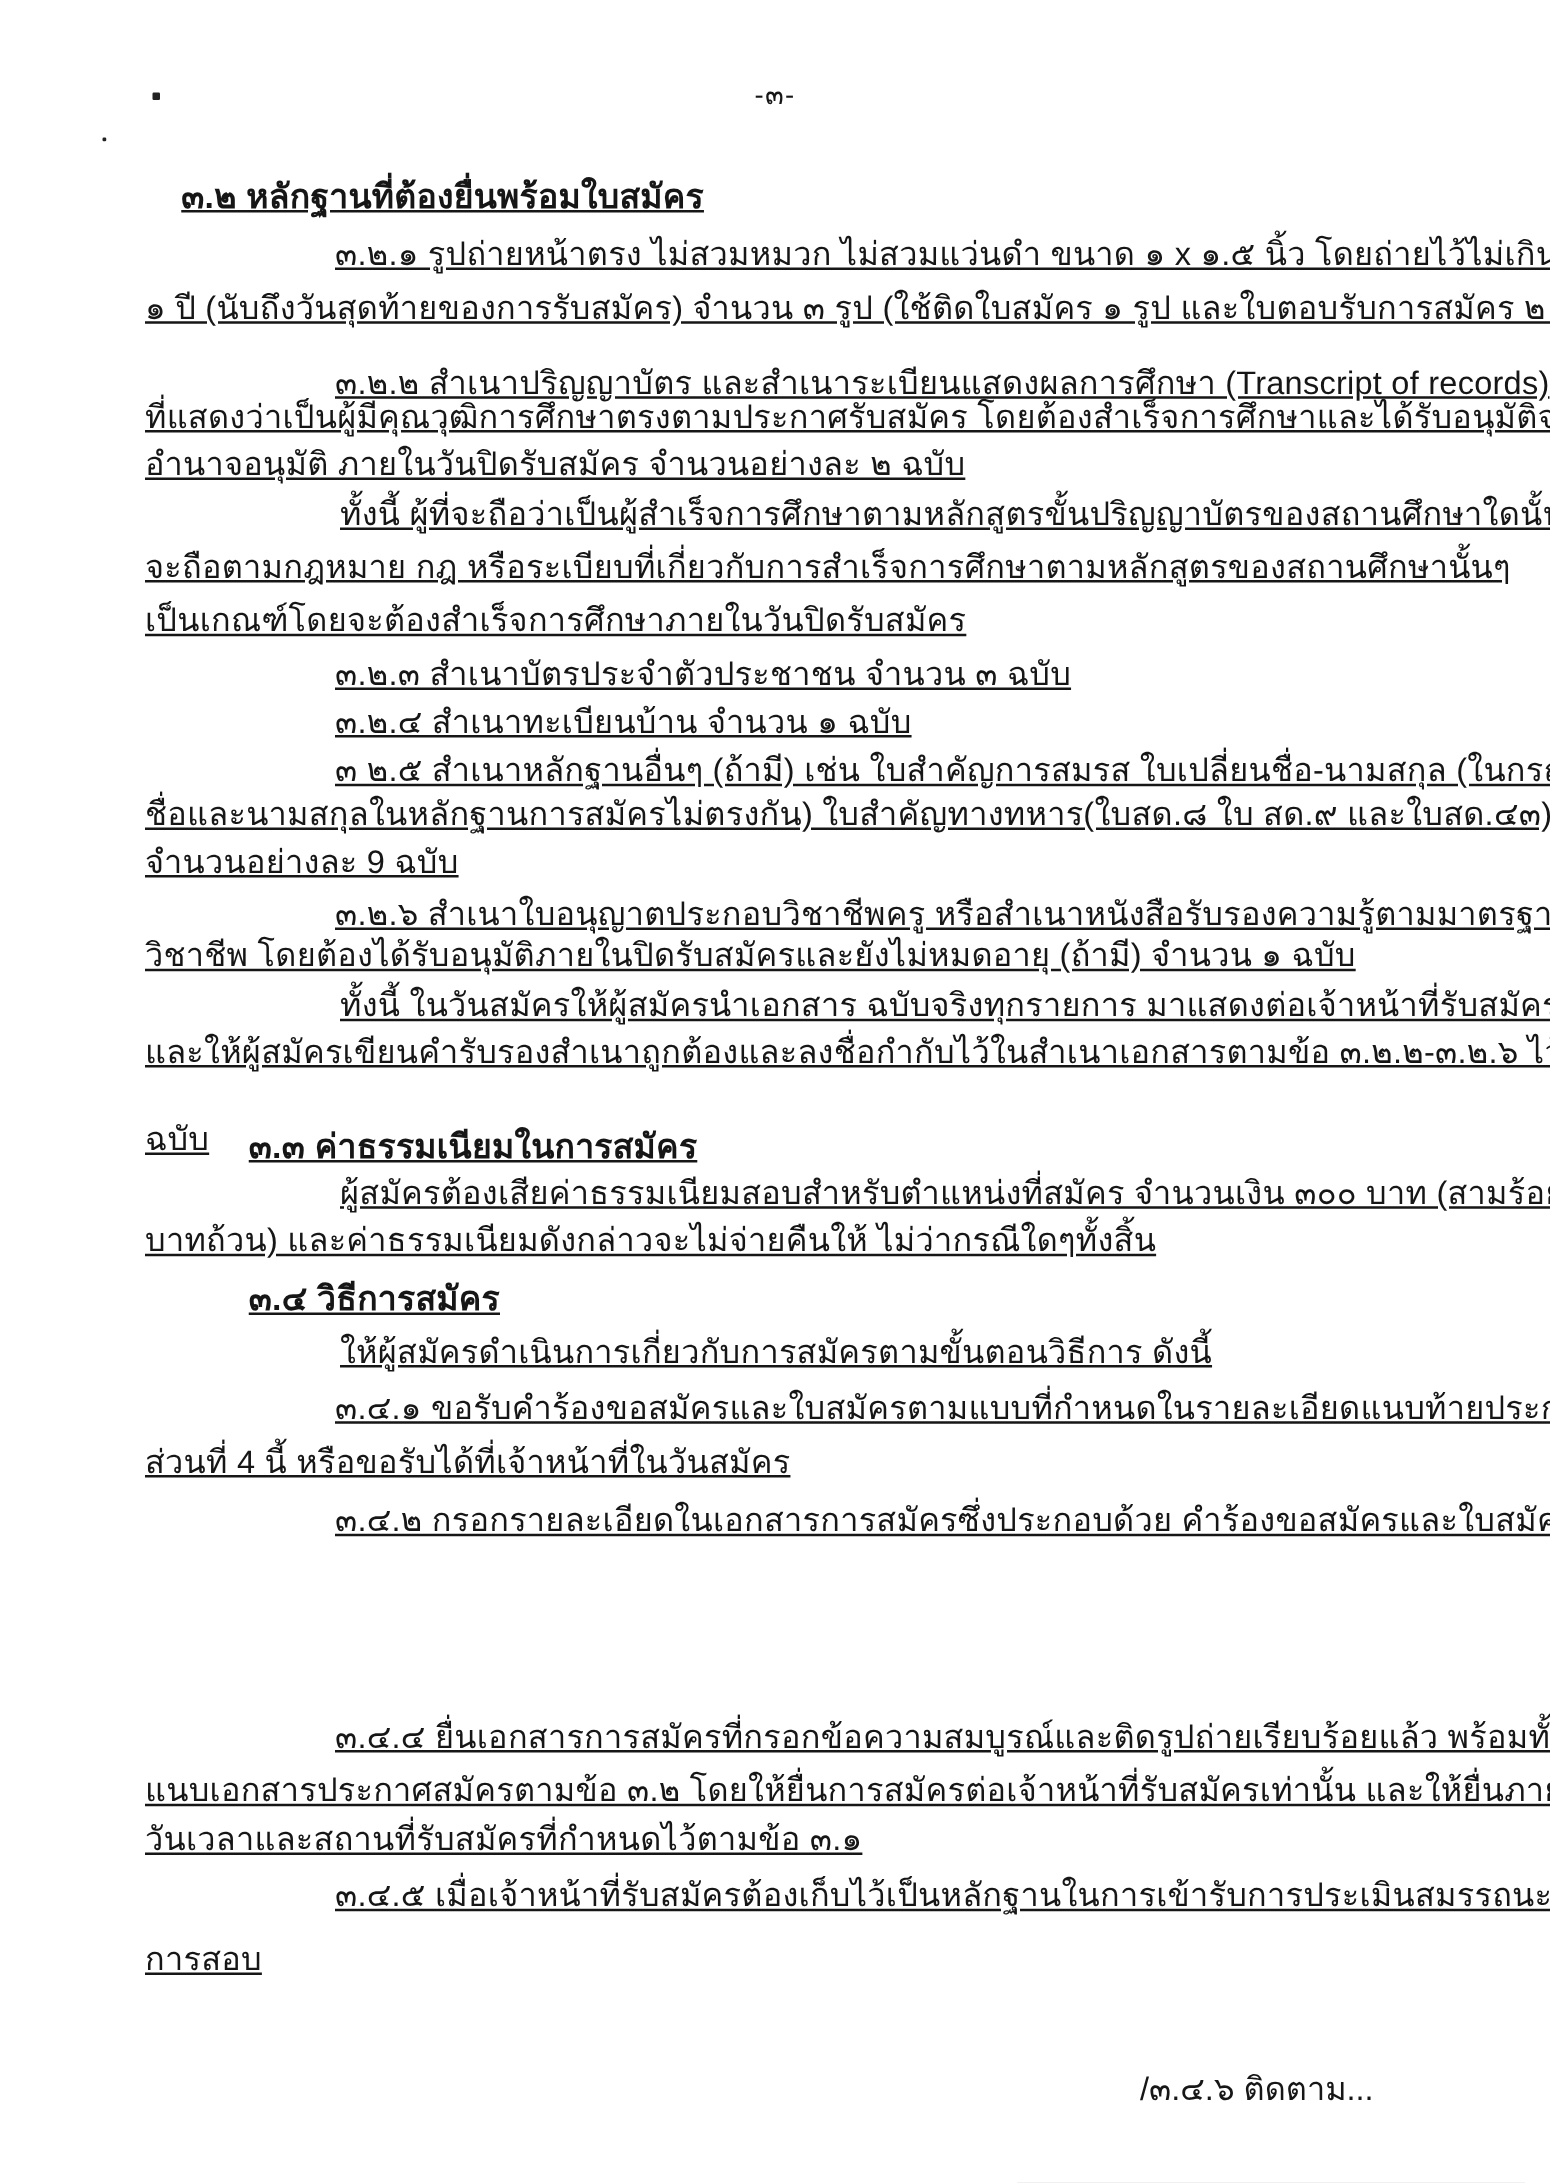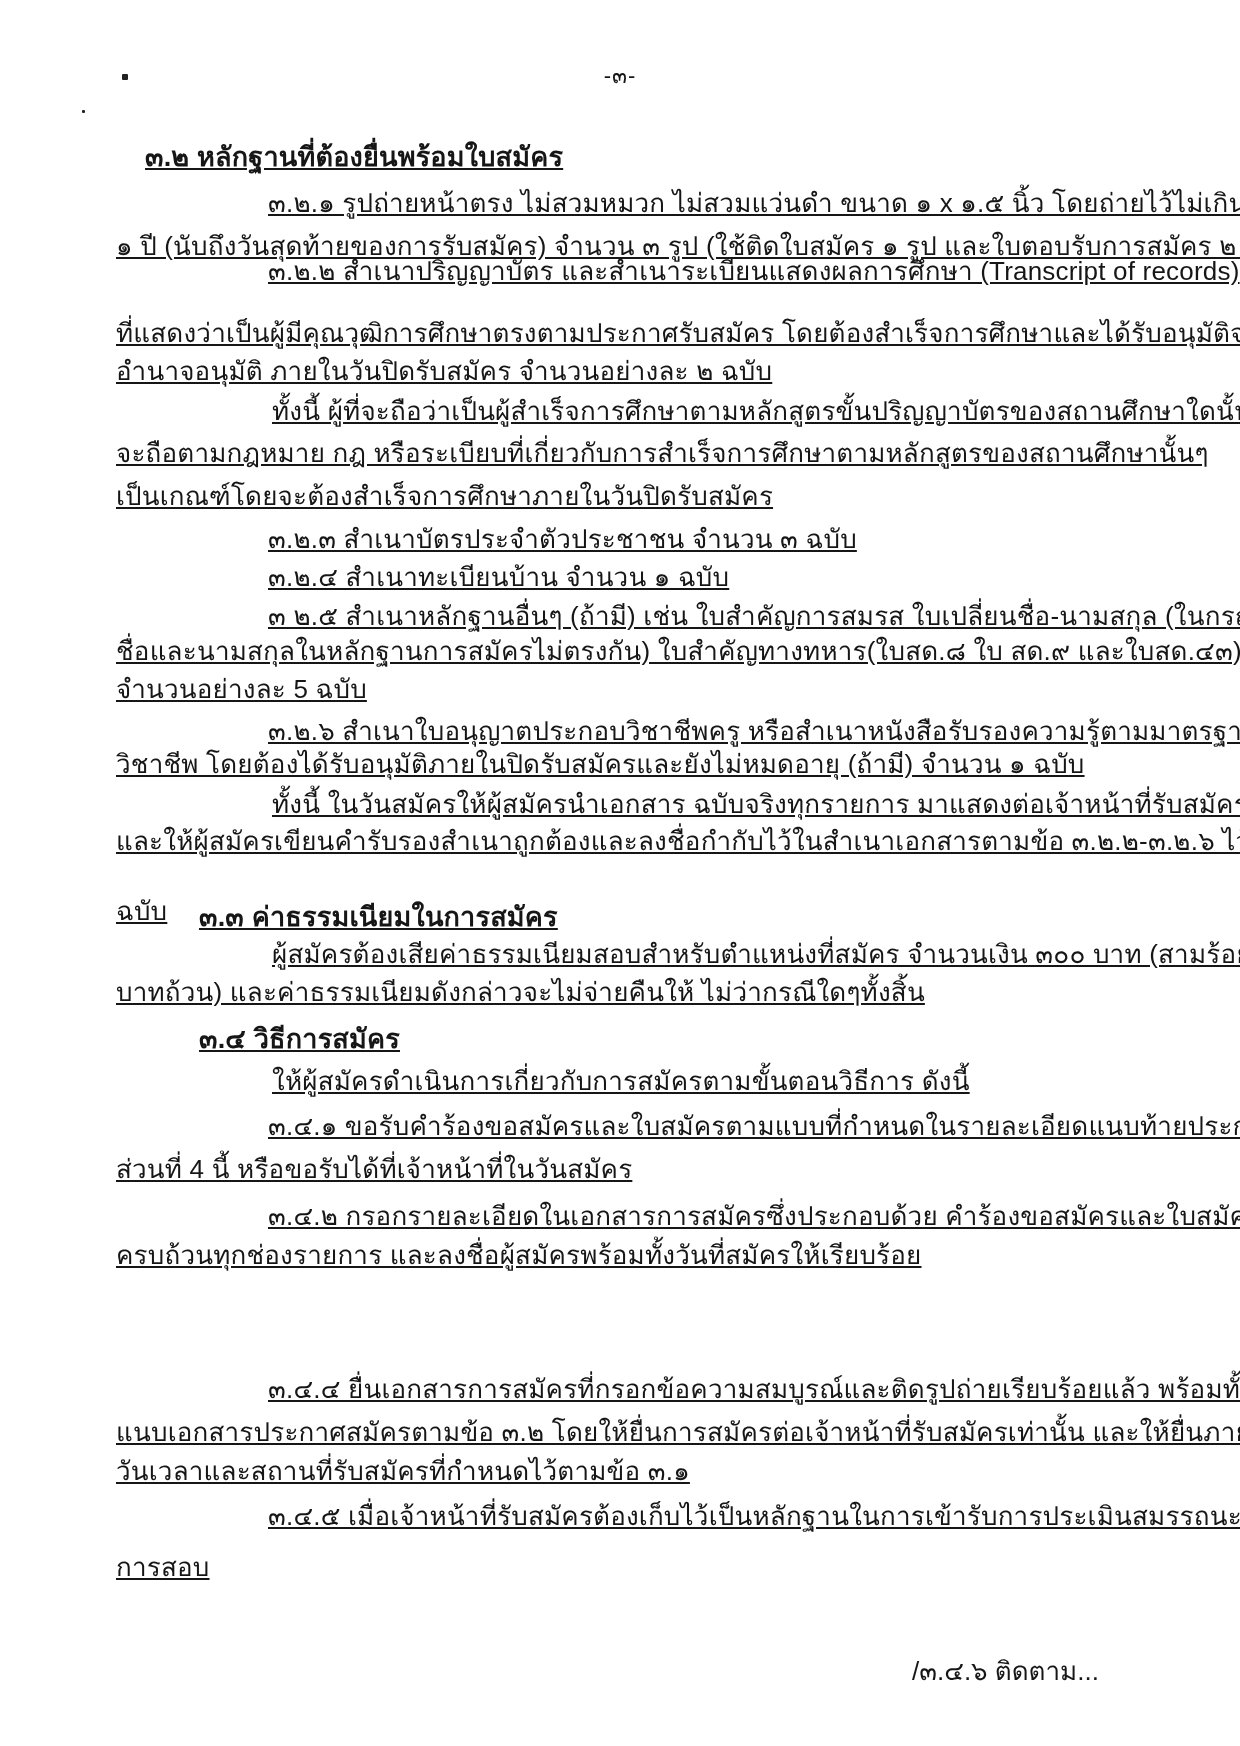--- a/index.html
+++ b/index.html
@@ -43,45 +43,44 @@
 <div class="page">
 
   <div class="pagenum">-๓-</div>
 
   <div class="speck speck-1"></div>
   <div class="speck speck-2"></div>
 
   <div class="ln h1" style="top:138px">๓.๒  หลักฐานที่ต้องยื่นพร้อมใบสมัคร</div>
   <div class="ln item" style="top:184px">๓.๒.๑  รูปถ่ายหน้าตรง ไม่สวมหมวก ไม่สวมแว่นดำ ขนาด ๑ x ๑.๕ นิ้ว โดยถ่ายไว้ไม่เกิน</div>
   <div class="ln body" style="top:227px">๑ ปี (นับถึงวันสุดท้ายของการรับสมัคร) จำนวน ๓ รูป (ใช้ติดใบสมัคร ๑ รูป และใบตอบรับการสมัคร ๒ รูป)</div>
-  <div class="ln item" style="top:252px">๓.๒.๒ สำเนาปริญญาบัตร และสำเนาระเบียนแสดงผลการศึกษา  (Transcript of records)</div>
+  <div class="ln item" style="top:287px">๓.๒.๒ สำเนาปริญญาบัตร และสำเนาระเบียนแสดงผลการศึกษา  (Transcript of records)</div>
   <div class="ln body" style="top:314px">ที่แสดงว่าเป็นผู้มีคุณวุฒิการศึกษาตรงตามประกาศรับสมัคร โดยต้องสำเร็จการศึกษาและได้รับอนุมัติจากผู้มี</div>
   <div class="ln body" style="top:352px">อำนาจอนุมัติ ภายในวันปิดรับสมัคร จำนวนอย่างละ ๒ ฉบับ</div>
   <div class="ln ind" style="top:392px">ทั้งนี้ ผู้ที่จะถือว่าเป็นผู้สำเร็จการศึกษาตามหลักสูตรขั้นปริญญาบัตรของสถานศึกษาใดนั้น</div>
   <div class="ln body" style="top:434px">จะถือตามกฎหมาย กฎ หรือระเบียบที่เกี่ยวกับการสำเร็จการศึกษาตามหลักสูตรของสถานศึกษานั้นๆ</div>
   <div class="ln body" style="top:477px">เป็นเกณฑ์โดยจะต้องสำเร็จการศึกษาภายในวันปิดรับสมัคร</div>
   <div class="ln item" style="top:520px">๓.๒.๓ สำเนาบัตรประจำตัวประชาชน จำนวน ๓ ฉบับ</div>
   <div class="ln item" style="top:558px">๓.๒.๔ สำเนาทะเบียนบ้าน จำนวน ๑ ฉบับ</div>
   <div class="ln item" style="top:597px">๓ ๒.๕ สำเนาหลักฐานอื่นๆ (ถ้ามี) เช่น ใบสำคัญการสมรส ใบเปลี่ยนชื่อ-นามสกุล (ในกรณีที่</div>
   <div class="ln body" style="top:632px">ชื่อและนามสกุลในหลักฐานการสมัครไม่ตรงกัน) ใบสำคัญทางทหาร(ใบสด.๘ ใบ สด.๙ และใบสด.๔๓)</div>
-  <div class="ln body" style="top:670px">จำนวนอย่างละ 5 ฉบับ</div>
+  <div class="ln body" style="top:670px">จำนวนอย่างละ 9 ฉบับ</div>
   <div class="ln item" style="top:712px">๓.๒.๖ สำเนาใบอนุญาตประกอบวิชาชีพครู หรือสำเนาหนังสือรับรองความรู้ตามมาตรฐาน</div>
   <div class="ln body" style="top:745px">วิชาชีพ โดยต้องได้รับอนุมัติภายในปิดรับสมัครและยังไม่หมดอายุ (ถ้ามี) จำนวน ๑ ฉบับ</div>
   <div class="ln ind" style="top:785px">ทั้งนี้ ในวันสมัครให้ผู้สมัครนำเอกสาร ฉบับจริงทุกรายการ มาแสดงต่อเจ้าหน้าที่รับสมัครด้วย</div>
   <div class="ln body" style="top:822px">และให้ผู้สมัครเขียนคำรับรองสำเนาถูกต้องและลงชื่อกำกับไว้ในสำเนาเอกสารตามข้อ ๓.๒.๒-๓.๒.๖ ไว้ทุก</div>
   <div class="ln body" style="top:892px">ฉบับ</div>
   <div class="ln h2" style="top:898px">๓.๓ ค่าธรรมเนียมในการสมัคร</div>
   <div class="ln ind" style="top:935px">ผู้สมัครต้องเสียค่าธรรมเนียมสอบสำหรับตำแหน่งที่สมัคร จำนวนเงิน ๓๐๐ บาท (สามร้อย</div>
   <div class="ln body" style="top:973px">บาทถ้วน) และค่าธรรมเนียมดังกล่าวจะไม่จ่ายคืนให้ ไม่ว่ากรณีใดๆทั้งสิ้น</div>
   <div class="ln h2" style="top:1020px">๓.๔  วิธีการสมัคร</div>
   <div class="ln ind" style="top:1062px">ให้ผู้สมัครดำเนินการเกี่ยวกับการสมัครตามขั้นตอนวิธีการ  ดังนี้</div>
   <div class="ln item" style="top:1107px">๓.๔.๑  ขอรับคำร้องขอสมัครและใบสมัครตามแบบที่กำหนดในรายละเอียดแนบท้ายประกาศ</div>
   <div class="ln body" style="top:1150px">ส่วนที่ 4 นี้  หรือขอรับได้ที่เจ้าหน้าที่ในวันสมัคร</div>
   <div class="ln item" style="top:1197px">๓.๔.๒  กรอกรายละเอียดในเอกสารการสมัครซึ่งประกอบด้วย  คำร้องขอสมัครและใบสมัคร</div>
-  <div class="ln body" style="top:1236px">ครบถ้วนทุกช่องรายการ  และลงชื่อผู้สมัครพร้อมทั้งวันที่สมัครให้เรียบร้อย</div>
   <div class="ln item" style="top:1370px">๓.๔.๔  ยื่นเอกสารการสมัครที่กรอกข้อความสมบูรณ์และติดรูปถ่ายเรียบร้อยแล้ว  พร้อมทั้ง</div>
   <div class="ln body" style="top:1413px">แนบเอกสารประกาศสมัครตามข้อ ๓.๒ โดยให้ยื่นการสมัครต่อเจ้าหน้าที่รับสมัครเท่านั้น  และให้ยื่นภายใน</div>
   <div class="ln body" style="top:1452px">วันเวลาและสถานที่รับสมัครที่กำหนดไว้ตามข้อ ๓.๑</div>
   <div class="ln item" style="top:1497px">๓.๔.๕  เมื่อเจ้าหน้าที่รับสมัครต้องเก็บไว้เป็นหลักฐานในการเข้ารับการประเมินสมรรถนะโดย</div>
   <div class="ln body" style="top:1548px">การสอบ</div>
 
   <div class="footer">/๓.๔.๖  ติดตาม...</div>
 
 </div>
 

